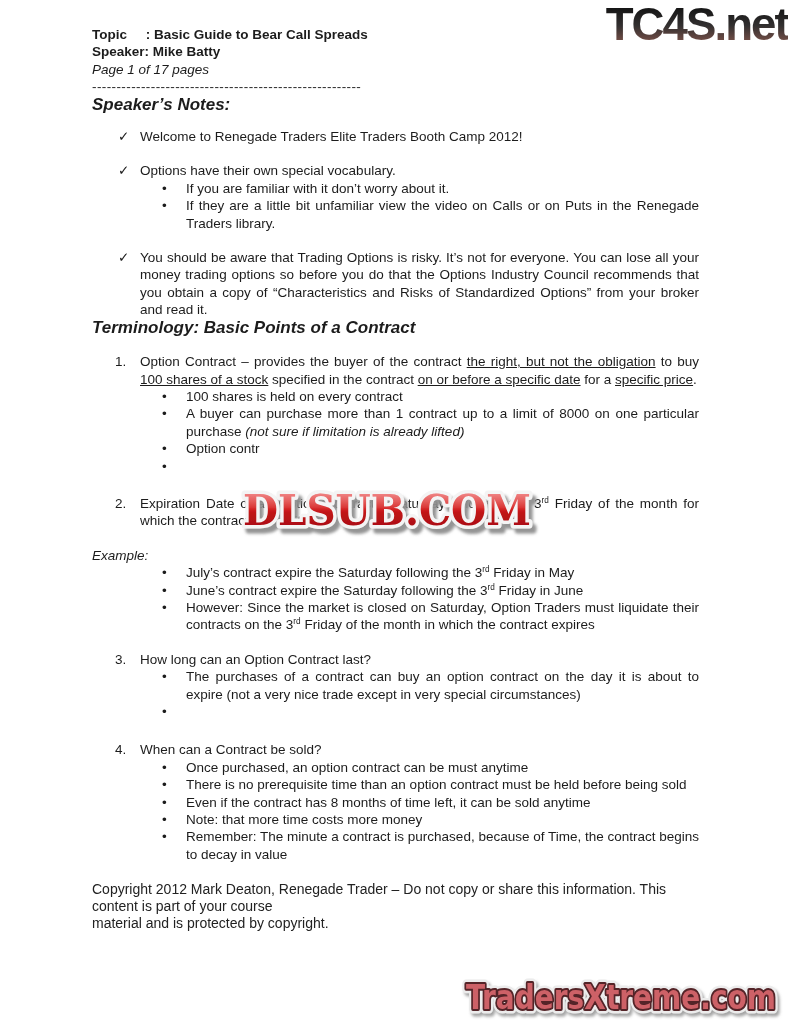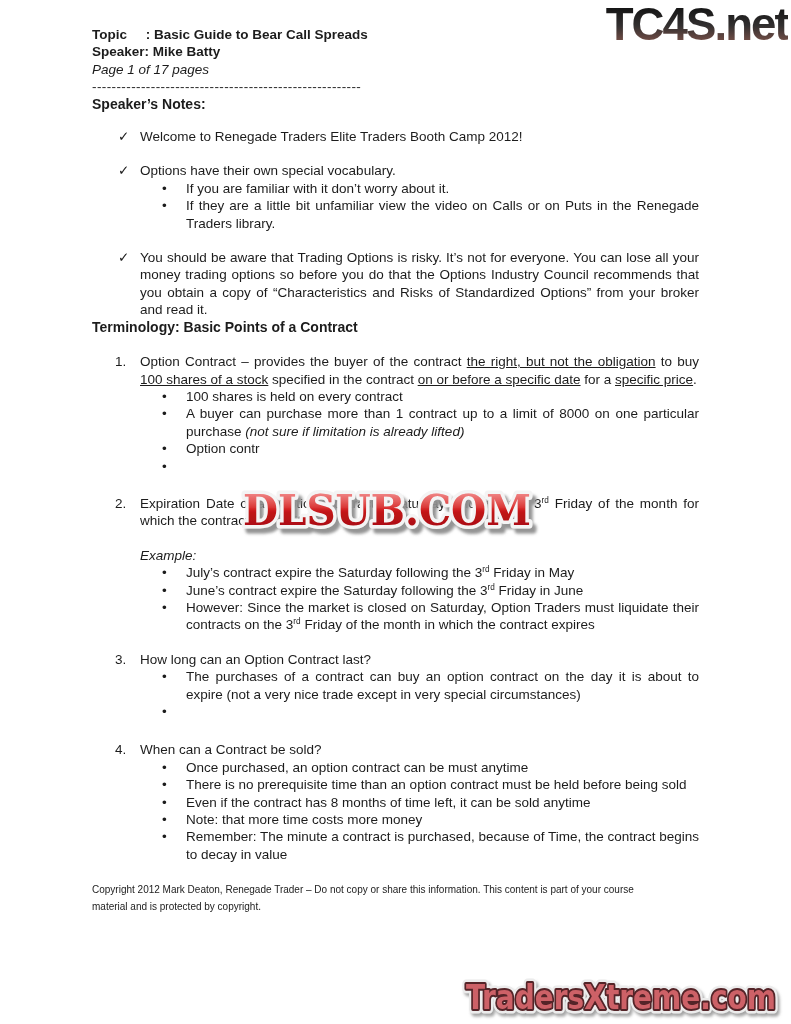--- a/index.html
+++ b/index.html
@@ -15,38 +15,38 @@
     color:#1c1c1c;
   }
   .content { padding:26px 92px 0 92px; }
   .bold   { font-weight:bold; }
   .italic { font-style:italic; }
   .pre    { white-space:pre; }
   .u      { text-decoration:underline; }
   .sup    { font-size:61%; vertical-align:super; line-height:0; }
   .divider{ letter-spacing:0.4px; color:#2a2a2a; }
 
-  h2.sect { font-size:14px; line-height:17.4px; margin:0; font-weight:bold; }
+  h2.sect { font-size:17px; line-height:17.4px; margin:0; font-weight:bold;font-style:italic; }
   .mt15 { margin-top:15px; }
   .mt17 { margin-top:17px; }
   .mt20 { margin-top:20px; }
   .mt21 { margin-top:21px; }
   .mt22 { margin-top:22px; }
   .mt36 { margin-top:36px; }
 
   .check-row { display:flex; }
   .check-row > .marker { flex:0 0 22px; margin-left:26px; }
   .num-row { display:flex; }
   .num-row > .marker { flex:0 0 25px; margin-left:23px; }
   .sub-row { display:flex; }
   .sub-row > .marker { flex:0 0 24px; margin-left:70px; }
   .txt { flex:1; text-align:justify; }
-  .example { margin-left:48px; font-style:italic; }
-
-  .footer { margin-top:18px; font-size:10px; line-height:17px; color:#222; }
+  .example { font-style:italic; }
+
+  .footer { margin-top:18px; font-size:14px; line-height:17px; color:#222; }
 
   
   .wm-tc4s {
     position:absolute; top:0px; right:3px;
     font-family:"Liberation Sans", sans-serif;
     font-weight:bold; font-size:47px; line-height:1.0;
     letter-spacing:-2px;
     background:linear-gradient(#161616 18%, #333030 55%, #6d4b44 85%, #8a6156 100%);
     -webkit-background-clip:text; background-clip:text;
     color:transparent;

